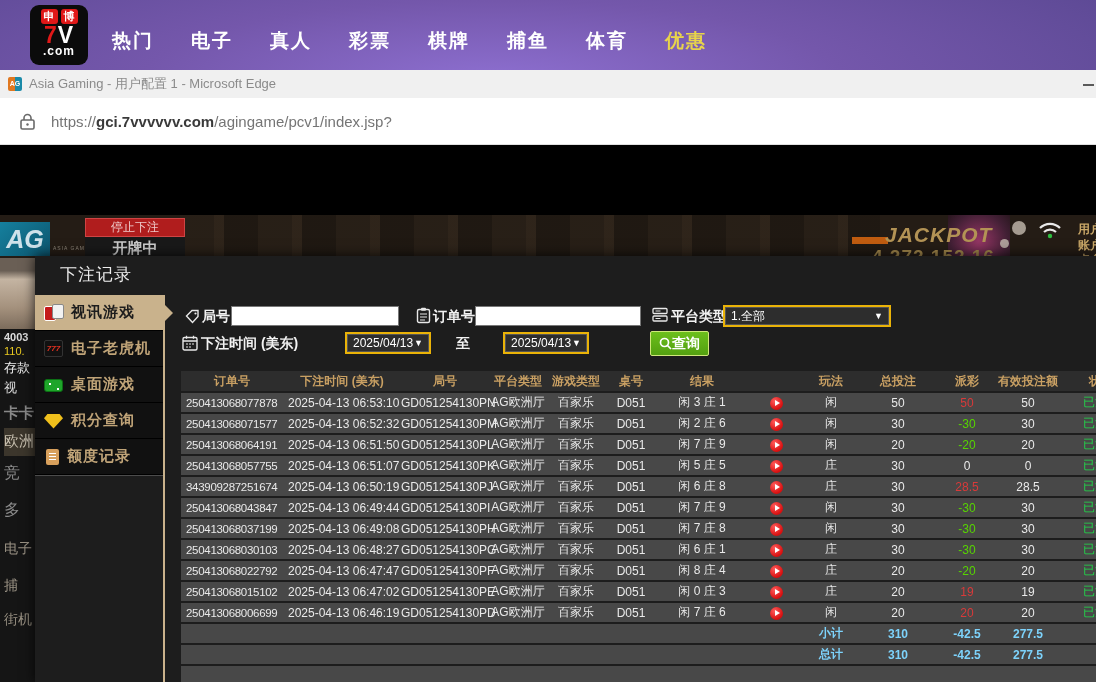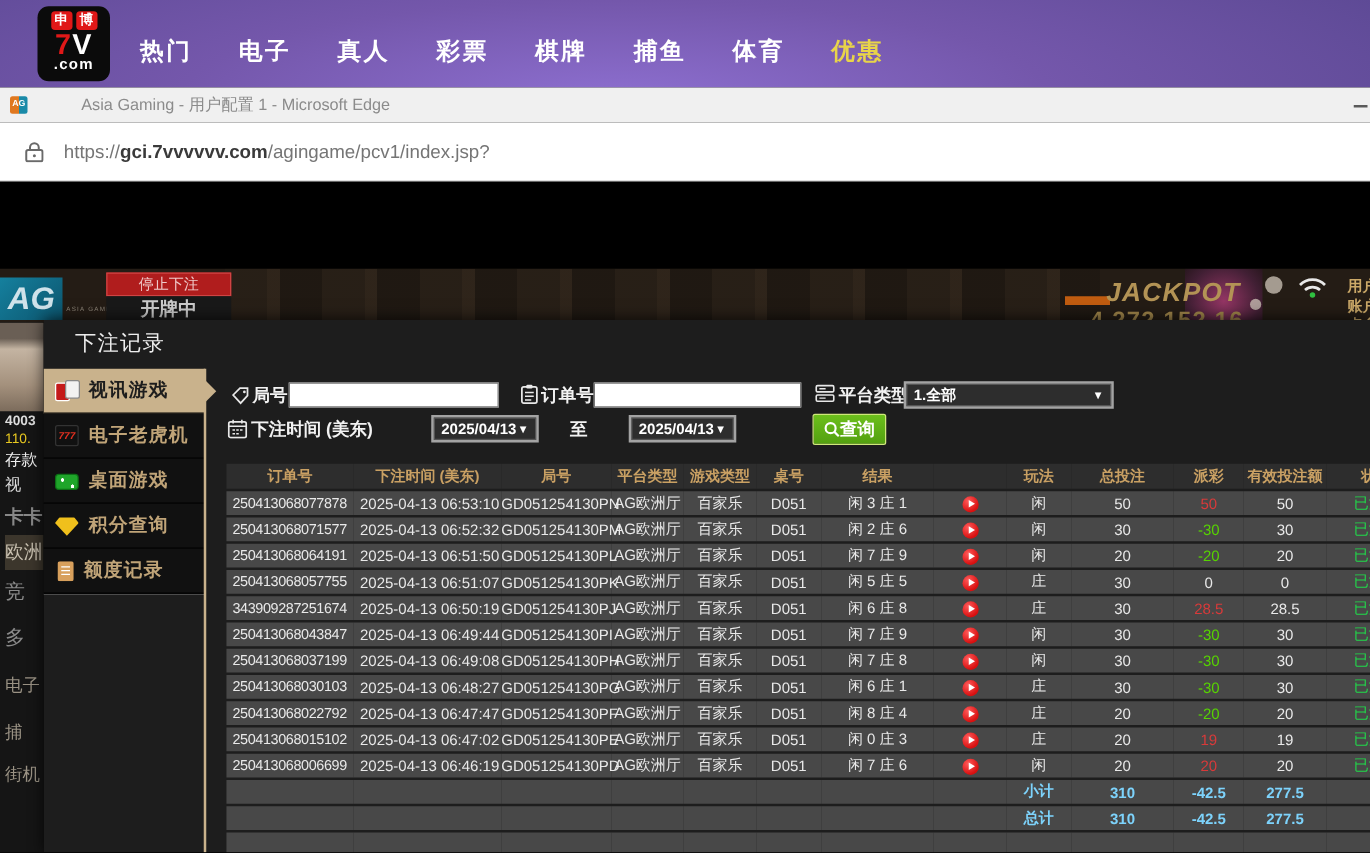--- a/index.html
+++ b/index.html
@@ -17,21 +17,21 @@
     font-size:11px;font-weight:bold;text-align:center;line-height:15px;}
   .logo-7v{text-align:center;font-size:23px;font-weight:bold;line-height:22px;letter-spacing:1px;}
   .logo-7v .n7{color:#e01818;} .logo-7v .nv{color:#fff;}
   .logo-com{text-align:center;color:#fff;font-size:12px;font-weight:bold;line-height:10px;letter-spacing:1px;}
   .mainnav{position:absolute;left:112px;top:0;height:81px;display:flex;align-items:center;gap:37px;}
   .nav-item{color:#fff;font-size:19px;font-weight:bold;letter-spacing:2px;cursor:pointer;}
   .nav-item.hl{color:#e8d44a;}
 
   
   .titlebar{position:absolute;left:0;top:70px;width:1096px;height:28px;background:#f0f0f0;
-    display:flex;align-items:center;padding-left:8px;gap:36px;}
+    display:flex;align-items:center;padding-left:8px;}
   .favicon{width:14px;height:14px;border-radius:2px;margin-right:7px;
     background:linear-gradient(90deg,#e07820 50%,#1a8aa8 50%);color:#fff;font-size:7px;font-weight:bold;
     text-align:center;line-height:14px;}
   .wintitle{color:#8b8b8b;font-size:13px;}
   .win-min{position:absolute;right:2px;top:84px;width:11px;height:2px;background:#5a5a5a;cursor:pointer;}
   .urlbar{position:absolute;left:0;top:98px;width:1096px;height:47px;background:#ffffff;
     border-bottom:1px solid #e0e0e0;display:flex;align-items:center;}
   .lock{margin:0 16px 0 20px;}
   .url{font-size:15px;white-space:nowrap;cursor:text;}
   .url .dim{color:#757575;} .url .dom{color:#3a3a3a;font-weight:bold;}
@@ -90,22 +90,22 @@
   .ic-diamond{background:#f0c01c;clip-path:polygon(50% 100%,0 32%,20% 0,80% 0,100% 32%);height:15px;margin-top:1px;}
   .ic-doc{background:#d8a05c;width:13px !important;height:16px;border-radius:2px;margin-left:2px;
     background-image:linear-gradient(#fff 0 0),linear-gradient(#fff 0 0),linear-gradient(#fff 0 0);
     background-size:7px 1px,7px 1px,7px 1px;background-position:3px 4px,3px 7px,3px 10px;background-repeat:no-repeat;}
 
   
   .flabel{position:absolute;color:#f2f2f2;font-size:14px;font-weight:bold;white-space:nowrap;}
   .ficon{position:absolute;}
   .tinput{position:absolute;height:20px;background:#fff;border:1px solid #777;font-size:12px;padding:0 4px;
     color:#222;font-family:"Liberation Sans",sans-serif;}
-  .ctrl{position:absolute;height:22px;background:#2d2d2d;border:2px solid #a3a3a3;box-shadow:inset 0 0 0 1px #555;
-    color:#fff;font-size:12px;font-weight:bold;display:flex;align-items:center;padding:0 6px;cursor:pointer;}
+  .ctrl{position:absolute;height:22px;background:#2d2d2d;border:2px solid #eab308;box-shadow:inset 0 0 0 1px #555;
+    color:#fff;font-size:12px;font-weight:normal;display:flex;align-items:center;padding:0 6px;cursor:pointer;}
   .ctrl .arrow{margin-left:auto;font-size:9px;}
   .btn-search{position:absolute;height:25px;background:linear-gradient(#6cbf1c,#53a010);
     border:1px solid #cfe87a;border-radius:2px;color:#fff;font-size:14px;font-weight:bold;
     display:flex;align-items:center;gap:0;padding:0 8px;cursor:pointer;}
 
   
   .table-clip{position:absolute;left:146px;top:113px;width:915px;height:313px;overflow:hidden;}
   table.bets{border-collapse:separate;border-spacing:0 2px;width:960px;table-layout:fixed;}
   .bets th{height:20px;background:#2d2d2d;color:#c9a063;font-size:12px;font-weight:bold;
     white-space:nowrap;overflow:hidden;}

